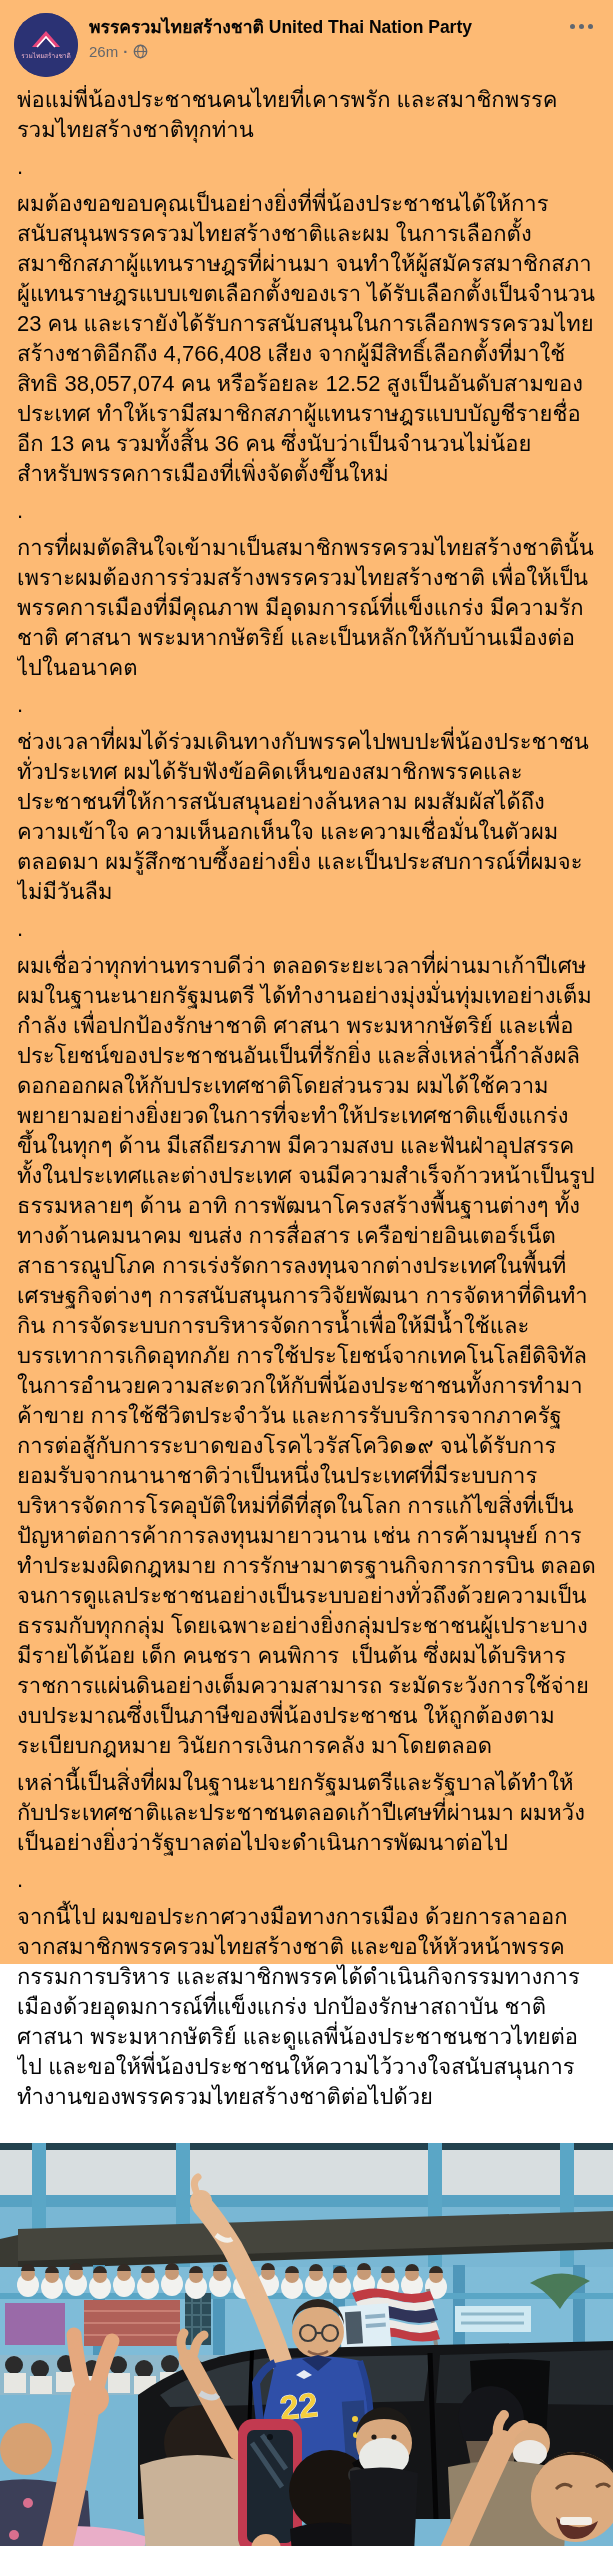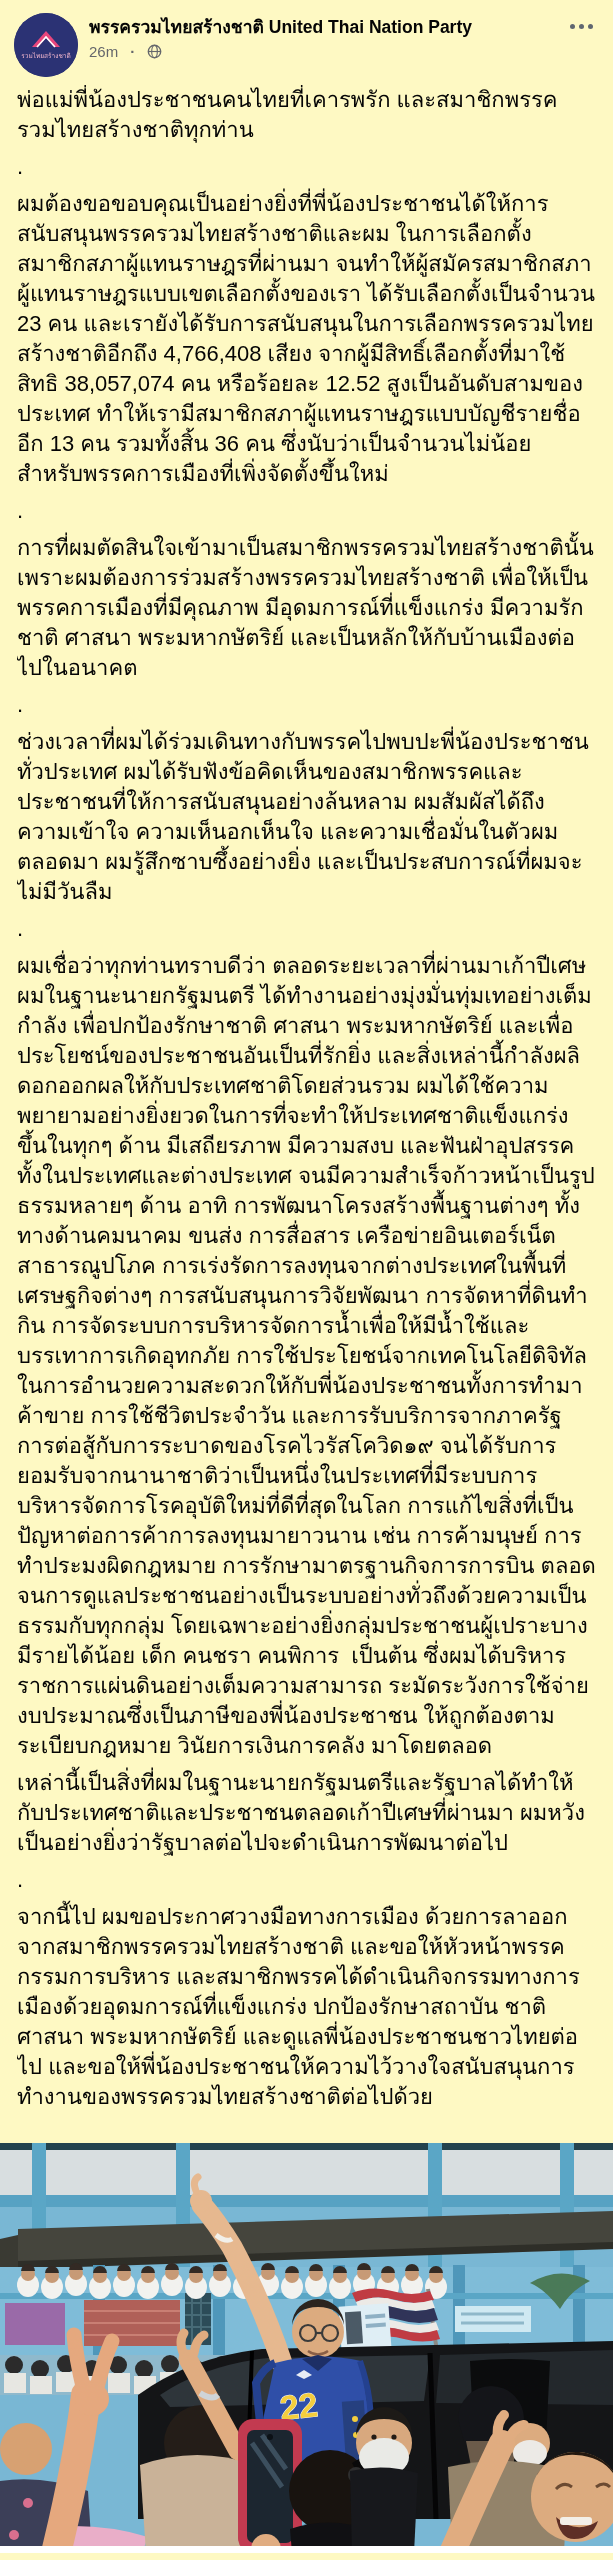--- a/index.html
+++ b/index.html
@@ -1,31 +1,31 @@
 <!DOCTYPE html>
 <html><head>
 <meta charset="utf-8">
 <style>
   html,body{margin:0;padding:0;}
   body{
     width:613px;height:2560px;background:#ffffff;overflow:hidden;
     font-family:"Liberation Sans",sans-serif;color:#050505;
   }
-  .post{width:613px;height:2560px;position:relative;background:#fef9c3;}
+  .post{width:613px;height:1964px;position:relative;background:#fdba74;}
   
   .header{display:flex;align-items:flex-start;padding:13px 16px 0 14px;position:relative;}
   .avatar{
     width:64px;height:64px;border-radius:50%;flex:0 0 64px;position:relative;
     background:#2b3274;display:flex;flex-direction:column;align-items:center;justify-content:center;
     overflow:hidden;
   }
   .avatar svg{display:block;}
   .head-meta{margin-left:11px;padding-top:2px;}
   .page-name{font-weight:bold;font-size:17.5px;line-height:24px;max-width:440px;color:#050505;}
-  .sub-row{display:flex;align-items:center;gap:12px;margin-top:4px;color:#65676b;font-size:15px;}
+  .sub-row{display:flex;align-items:center;gap:5px;margin-top:4px;color:#65676b;font-size:15px;}
   .dot-sep{font-weight:bold;}
   .menu-dots{position:absolute;right:20px;top:24px;display:flex;gap:4px;}
   .menu-dots i{width:5px;height:5px;border-radius:50%;background:#606770;display:block;}
   
   .post-text{
     margin:8px 17px 0 17px;height:2026px;overflow:hidden;
     font-size:22px;line-height:30px;color:#050505;
     overflow-wrap:break-word;white-space:pre-wrap;
   }
   .para{margin:0 0 7px 0;}

